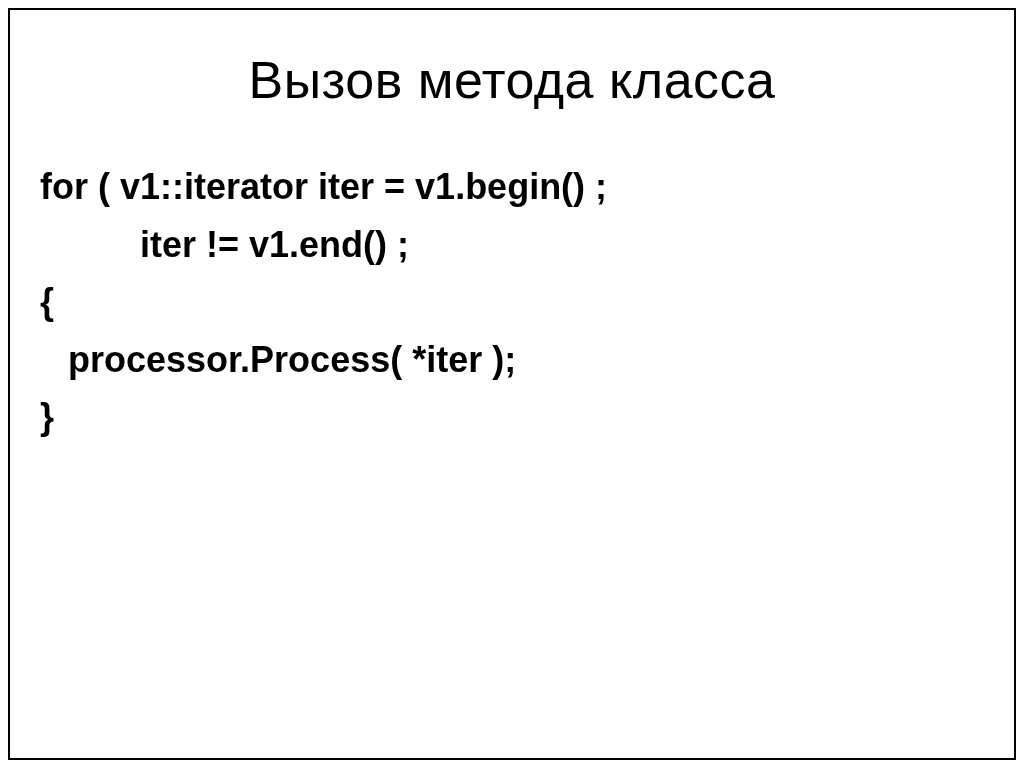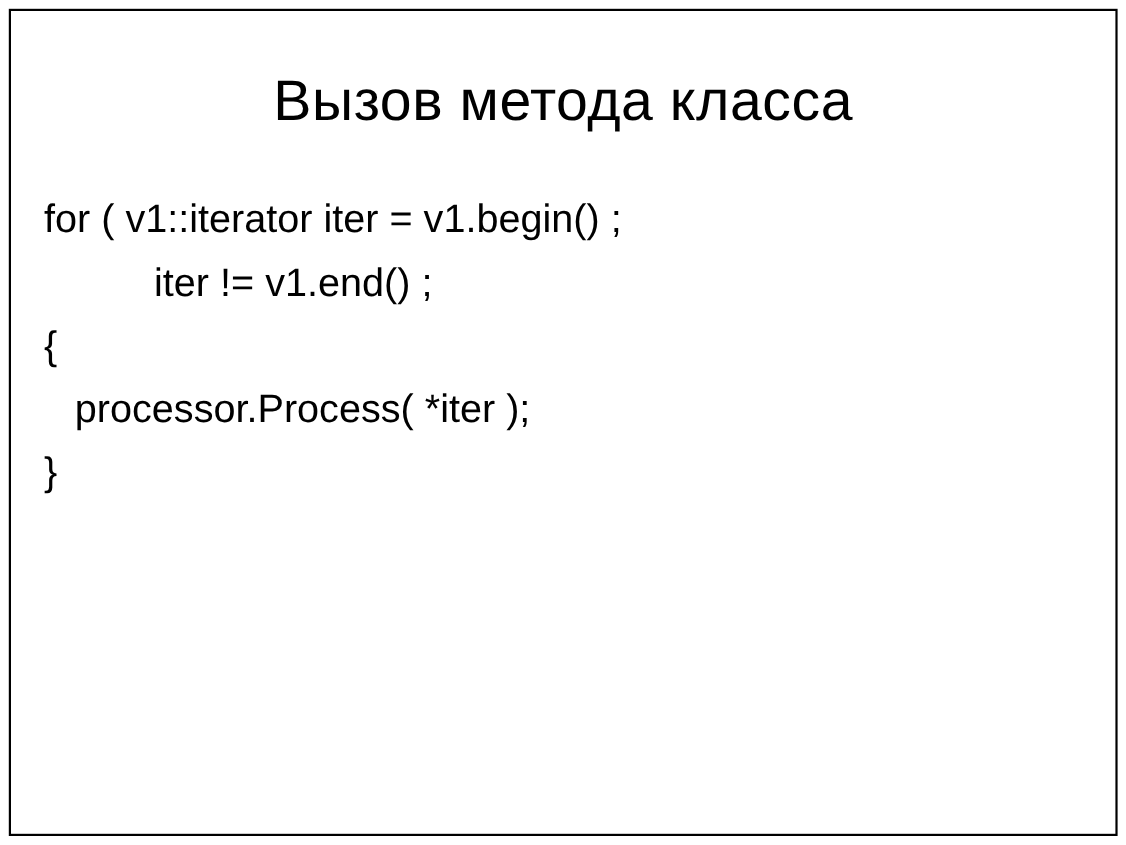--- a/index.html
+++ b/index.html
@@ -15,33 +15,34 @@
       color: #000000;
       position: relative;
     }
     .slide-frame {
       position: absolute;
       top: 8px;
       left: 8px;
       right: 8px;
       bottom: 8px;
       border: 2px solid #000000;
-      padding: 52px 30px;
+      padding: 40px 30px;
     }
     .slide-title {
       text-align: center;
       font-size: 52px;
       font-weight: normal;
       margin-bottom: 48px;
       letter-spacing: 0.5px;
     }
     .code-block {
       font-size: 36px;
       line-height: 1.6;
       font-family: Arial, Helvetica, sans-serif;
+      font-weight: bold;
     }
     .code-line {
       white-space: pre;
     }
     .indent-1 {
       padding-left: 100px;
     }
     .indent-half {
       padding-left: 28px;
     }

